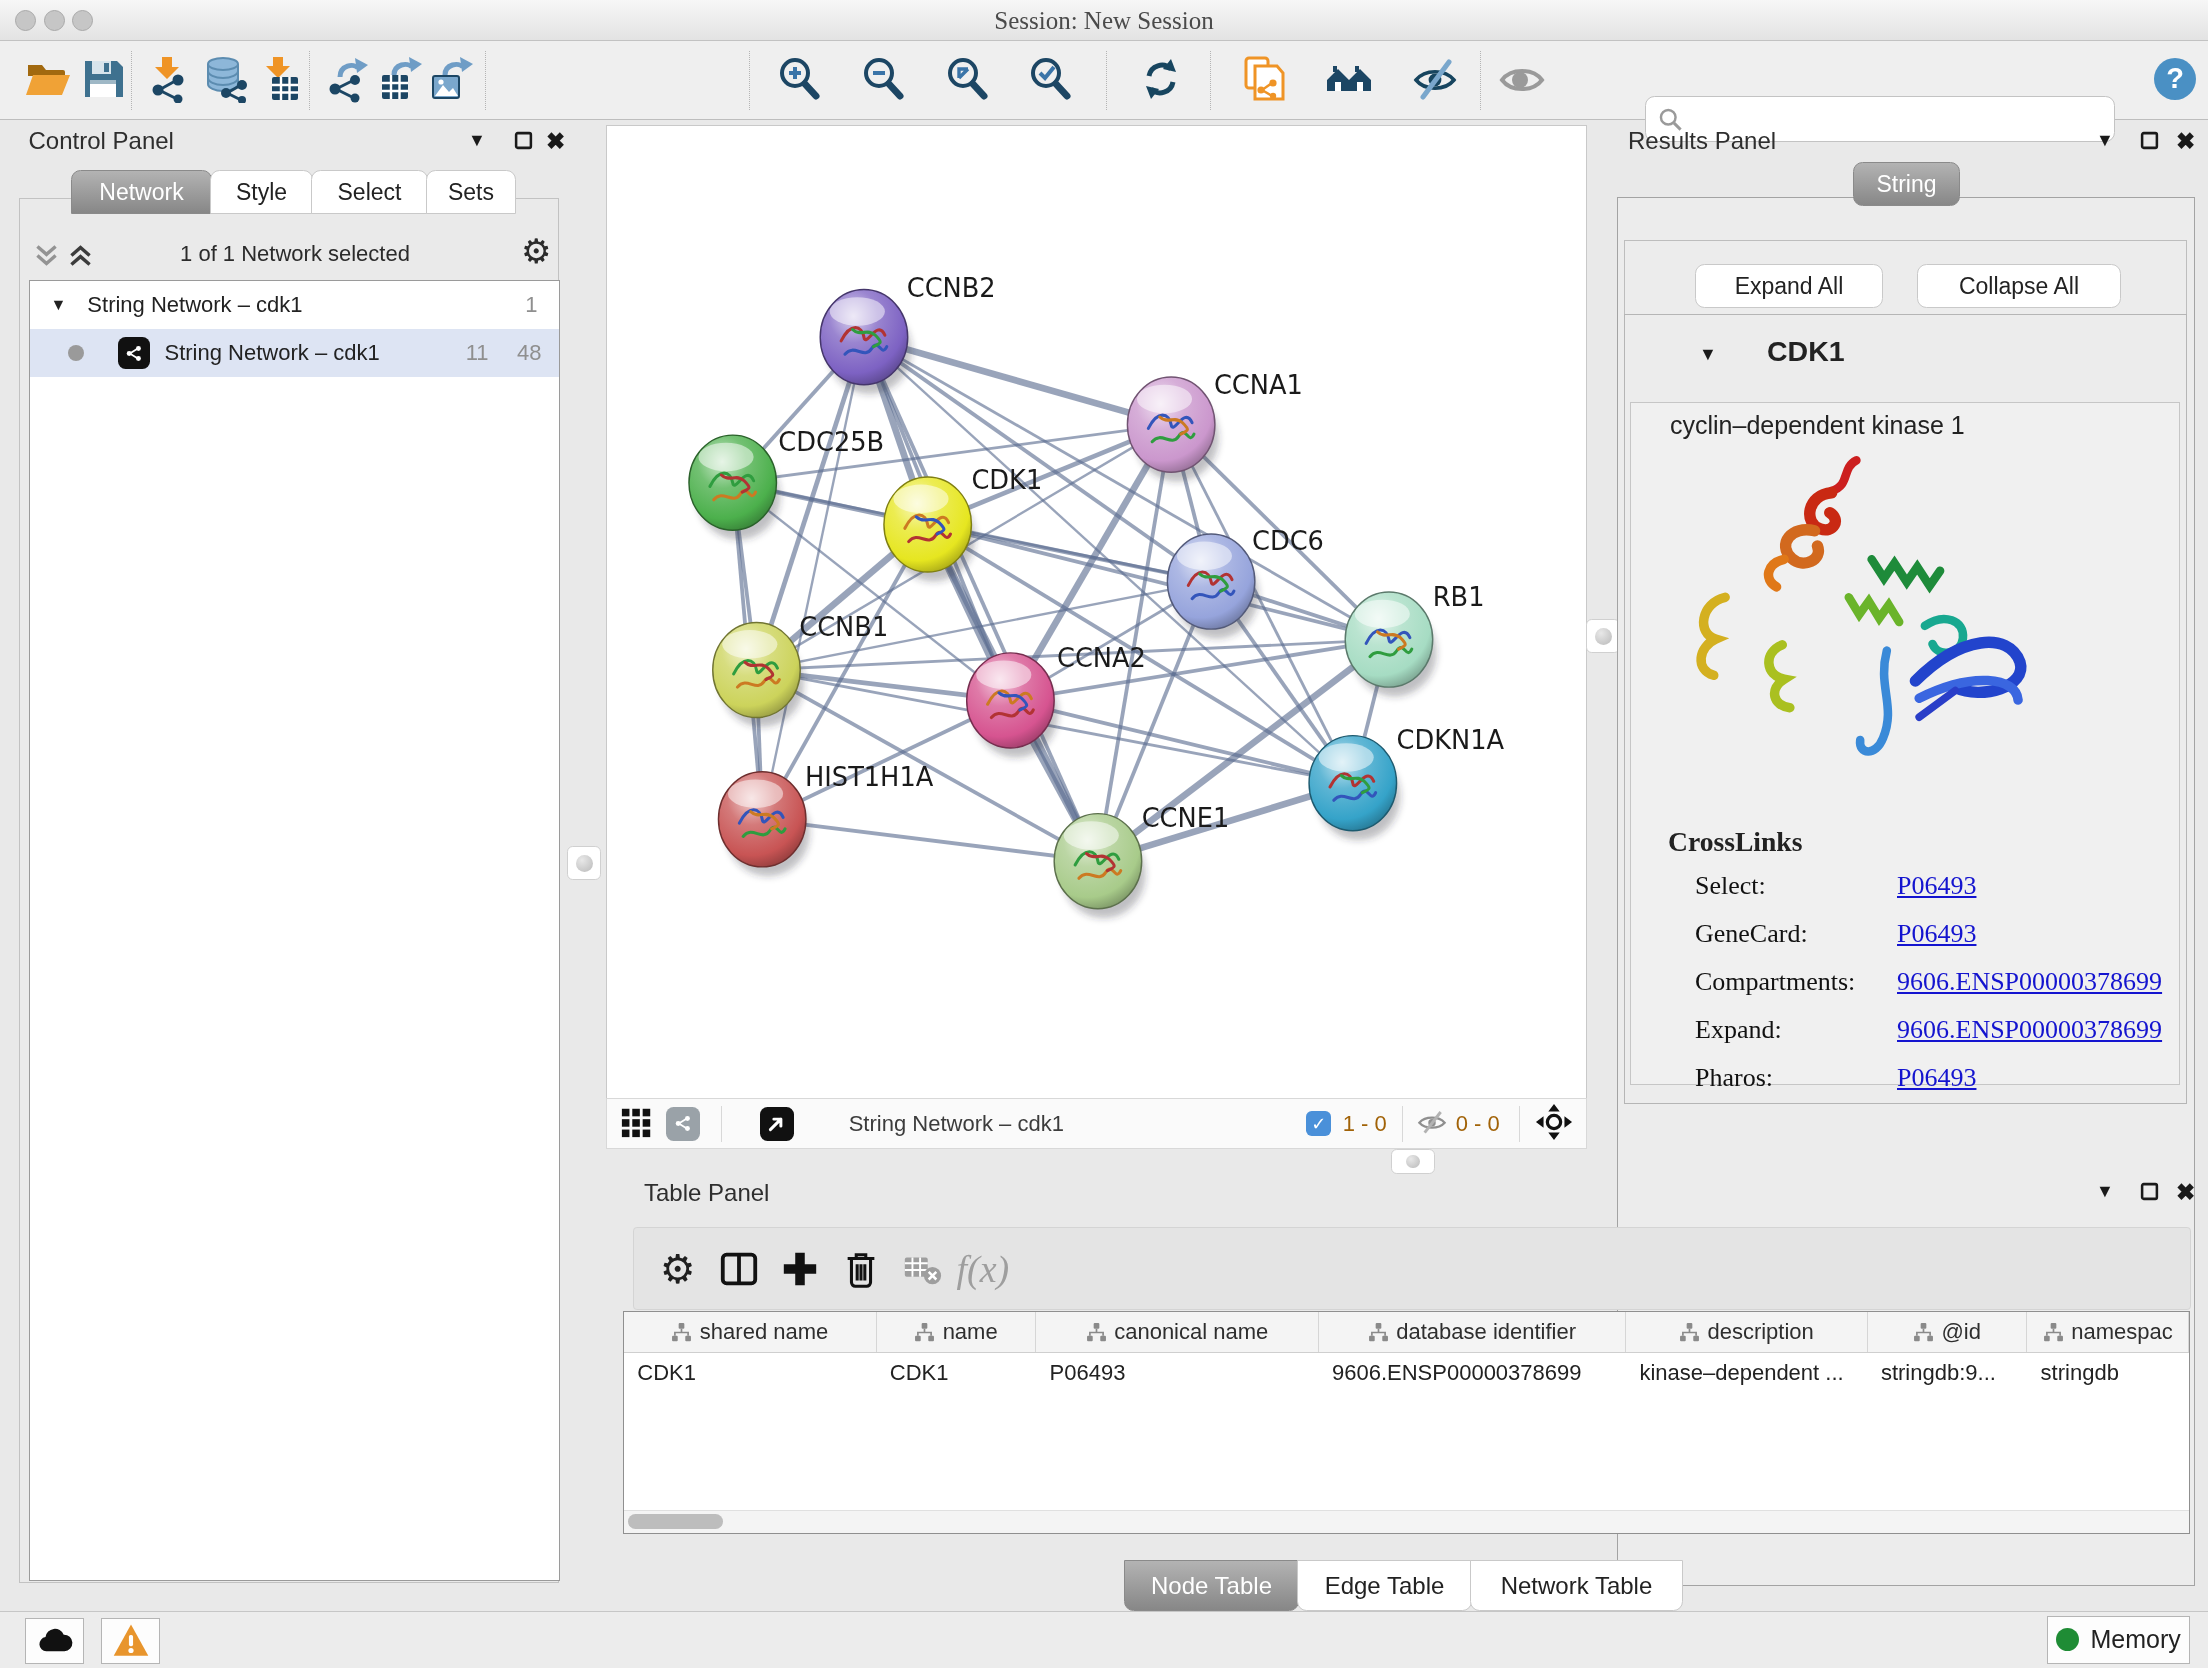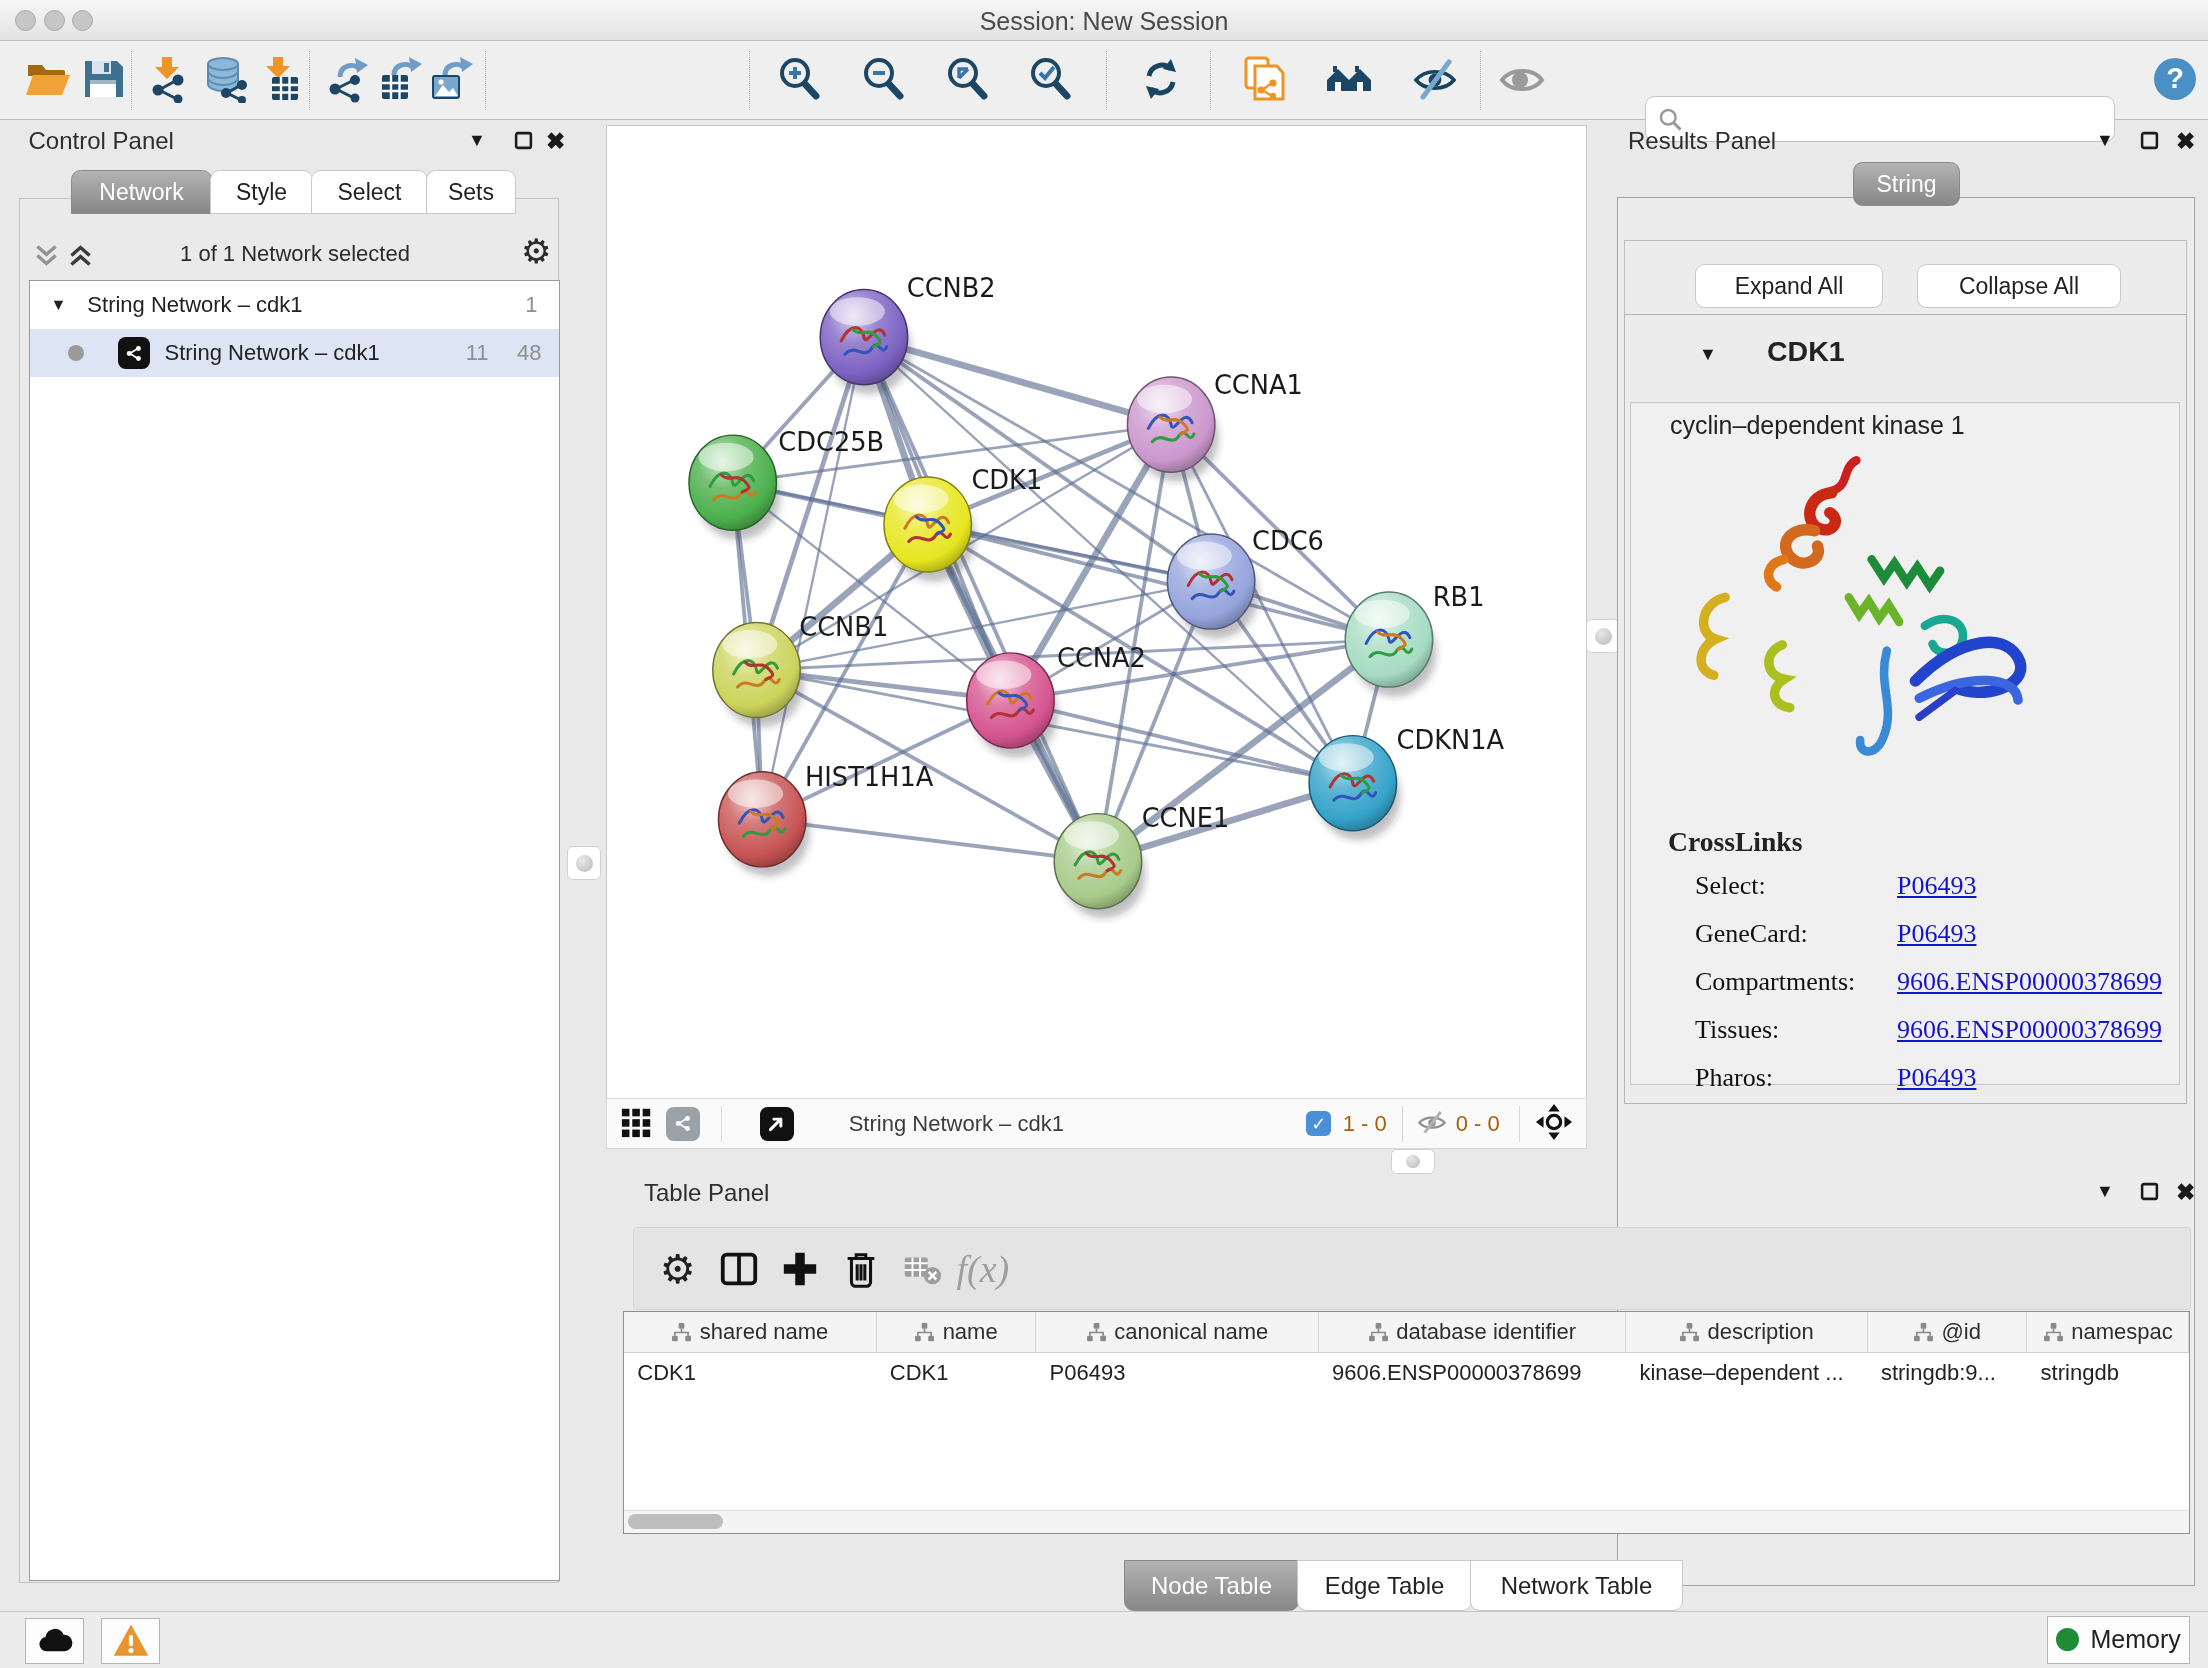--- a/index.html
+++ b/index.html
@@ -3,21 +3,21 @@
 <meta charset="utf-8">
 <style>
   html,body{margin:0;padding:0;}
   body{width:2208px;height:1668px;position:relative;background:#e9e9e9;
        font-family:"Liberation Sans",sans-serif;color:#222;overflow:hidden;}
   .abs{position:absolute;}
   
   #titlebar{left:0;top:0;width:2208px;height:40px;background:linear-gradient(#f7f7f7,#e3e3e3);
             border-bottom:1px solid #c2c2c2;}
   .tl{width:19px;height:19px;border-radius:50%;background:#c6c6c6;border:1px solid #a9a9a9;top:9.5px;}
-  #wtitle{width:100%;text-align:center;top:6.7px;font-size:25px;color:#4a4a4a;}
+  #wtitle{width:100%;text-align:center;top:6.7px;font-size:25px;color:#4a4a4a;font-family:Liberation Serif, serif;}
   
   #toolbar{left:0;top:41px;width:2208px;height:78px;background:#efefef;border-bottom:1px solid #bdbdbd;}
   .tbtn{top:11.4px;width:53px;height:53px;display:flex;align-items:center;justify-content:center;cursor:pointer;}
   .tbtn svg{width:48px;height:48px;}
   .tsep{top:9.5px;width:0;height:59px;border-left:1.9px dotted #b4b4b4;}
   #searchbox{left:1645px;top:55px;width:468px;height:44px;background:#fff;border:1px solid #c3c3c3;
              border-radius:9.5px;display:flex;align-items:center;}
   #searchbox input{border:none;outline:none;font-size:23px;flex:1;background:transparent;font-family:inherit;}
   
   .phead{font-size:24px;color:#2e2e2e;}
@@ -690,21 +690,21 @@
     </div>
     <div style="display:flex;margin-bottom:18px">
       <span class="xl-label" style="width:202px">GeneCard:</span>
       <span class="xl-link">P06493</span>
     </div>
     <div style="display:flex;margin-bottom:18px">
       <span class="xl-label" style="width:202px">Compartments:</span>
       <span class="xl-link">9606.ENSP00000378699</span>
     </div>
     <div style="display:flex;margin-bottom:18px">
-      <span class="xl-label" style="width:202px">Tissues:</span>
+      <span class="xl-label" style="width:202px">Expand:</span>
       <span class="xl-link">9606.ENSP00000378699</span>
     </div>
     <div style="display:flex;">
       <span class="xl-label" style="width:202px">Pharos:</span>
       <span class="xl-link">P06493</span>
     </div>
   </div>
 
 <div class="abs" style="left:644px;top:1179px"><span class="phead">Table Panel</span></div>
 <div class="abs picon" style="left:2096px;top:1181px">▼</div>

